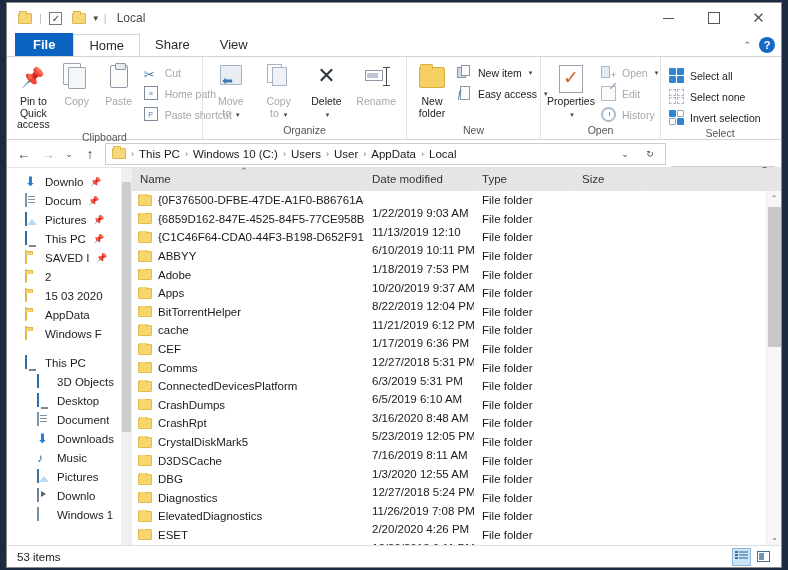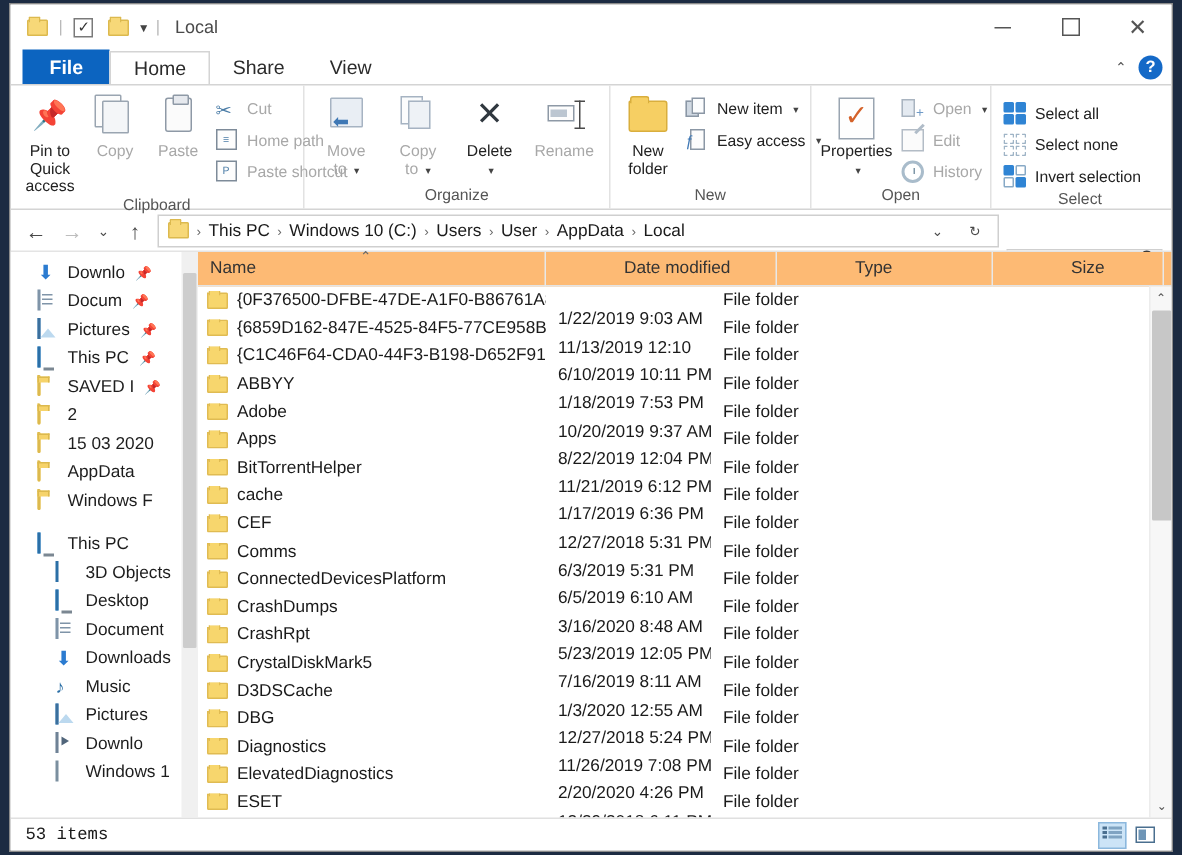--- a/index.html
+++ b/index.html
@@ -384,21 +384,21 @@
     background: #f0f0f0;
   }
   .sb-thumb {
     position: absolute; left: 1px; width: 9px; background: #cdcdcd; border-radius: 1px;
   }
 
   
   .filelist { flex: 1; display: flex; flex-direction: column; min-width: 0; position: relative; }
   .colhead {
     height: 23px; flex: 0 0 23px; display: flex; align-items: center;
-    border-bottom: 1px solid #e4e4e4; background: #fdba74; position: relative; gap: 44px;
+    border-bottom: 1px solid #e4e4e4; background: #e5e5e5; position: relative;
   }
   .col {
     font-size: 11.5px; color: #333; padding-left: 8px;
     height: 23px; display: flex; align-items: center;
     border-right: 1px solid #e8e8e8; position: relative;
   }
   .c-name { width: 232px; flex: 0 0 232px; }
   .c-date { width: 110px; flex: 0 0 110px; }
   .c-type { width: 100px; flex: 0 0 100px; }
   .c-size { width: 70px; flex: 0 0 70px; }
@@ -436,21 +436,21 @@
   .vs-arrow.bottom { position: absolute; bottom: 0; width: 15px; }
   .vs-thumb {
     position: absolute; left: 1px; width: 13px; background: #c7c7c7; border-radius: 1px;
   }
 
   
   .statusbar {
     flex: 0 0 22px; height: 22px; border-top: 1px solid #e0e0e0;
     display: flex; align-items: center; background: #fff; position: relative;
   }
-  .status-text { font-size: 11.5px; color: #1a1a1a; padding-left: 10px; font-family: Liberation Mono, monospace; }
+  .status-text { font-size: 11.5px; color: #1a1a1a; padding-left: 10px; }
   .view-btns { margin-left: auto; display: flex; gap: 3px; padding-right: 8px; }
   .vb {
     width: 19px; height: 18px; display: flex; align-items: center; justify-content: center;
   }
   .vb.active { background: #cce4f7; border: 1px solid #8cb8dd; }
   .vb-details { width: 13px; height: 11px; display: flex; gap: 1px; }
   .vb-details .l { width: 3px; display: flex; flex-direction: column; gap: 1px; }
   .vb-details .l i { height: 2px; background: #4a6f8f; }
   .vb-details .r { flex: 1; display: flex; flex-direction: column; gap: 1px; }
   .vb-details .r i { height: 2px; background: #7fa3c2; }

